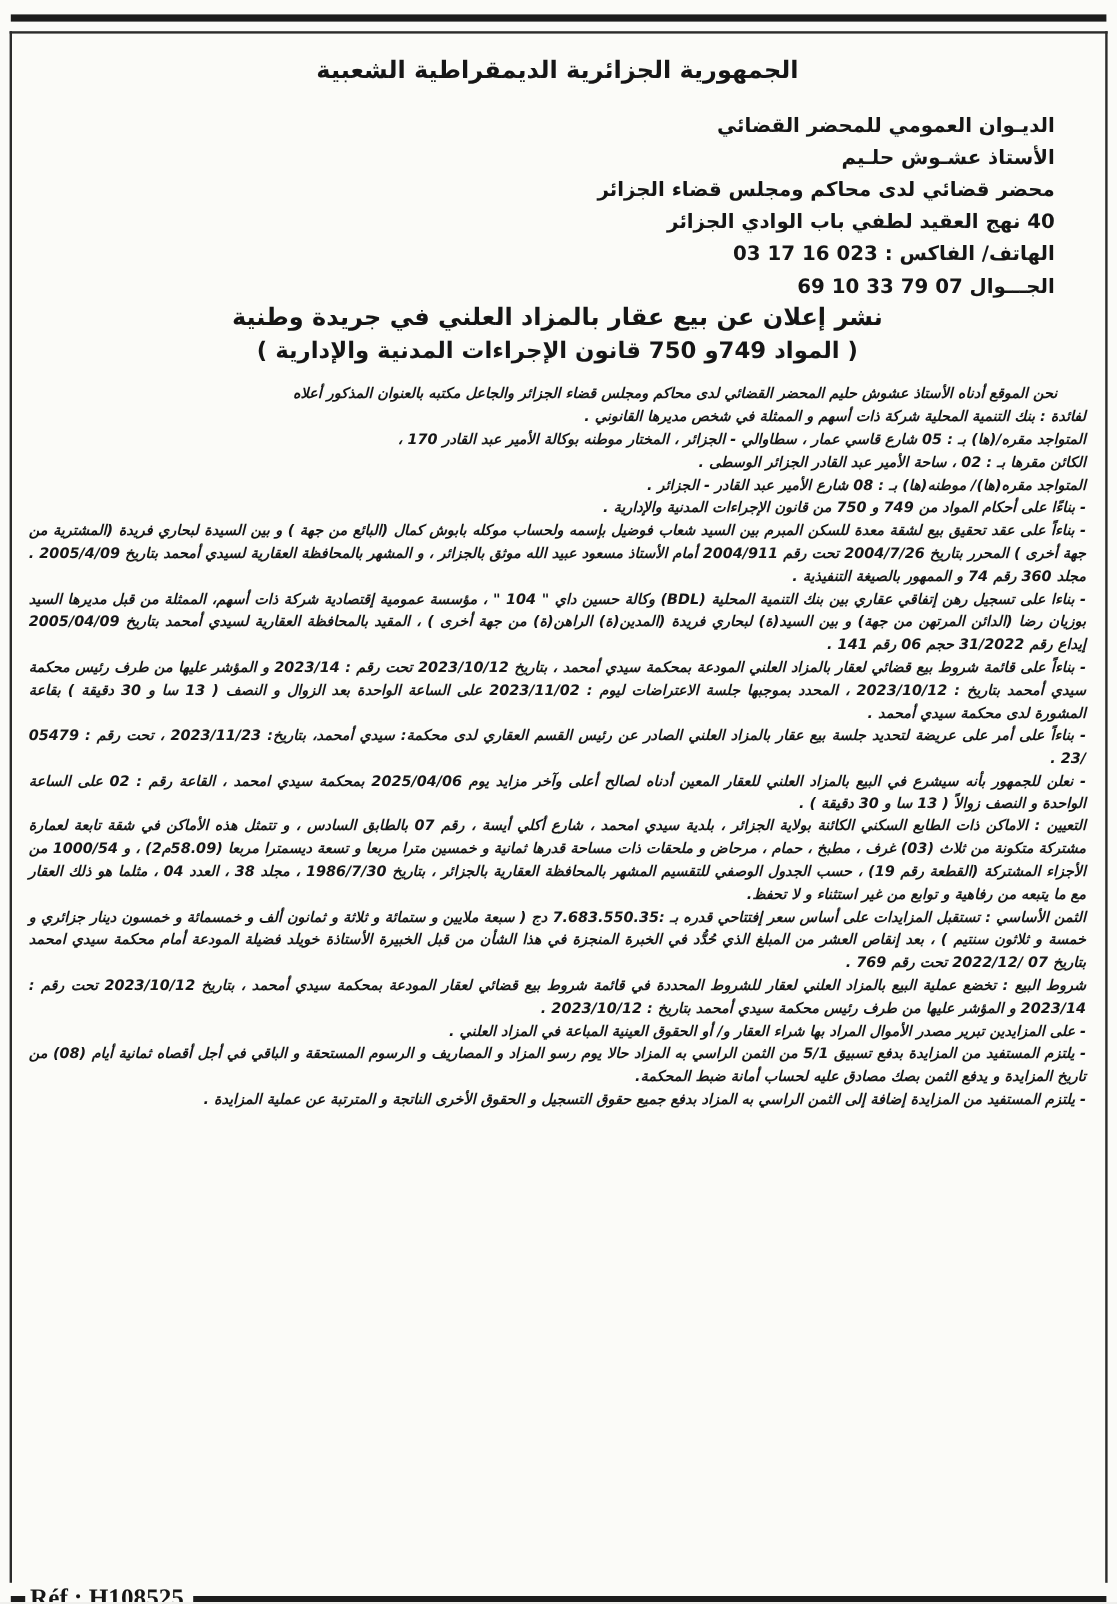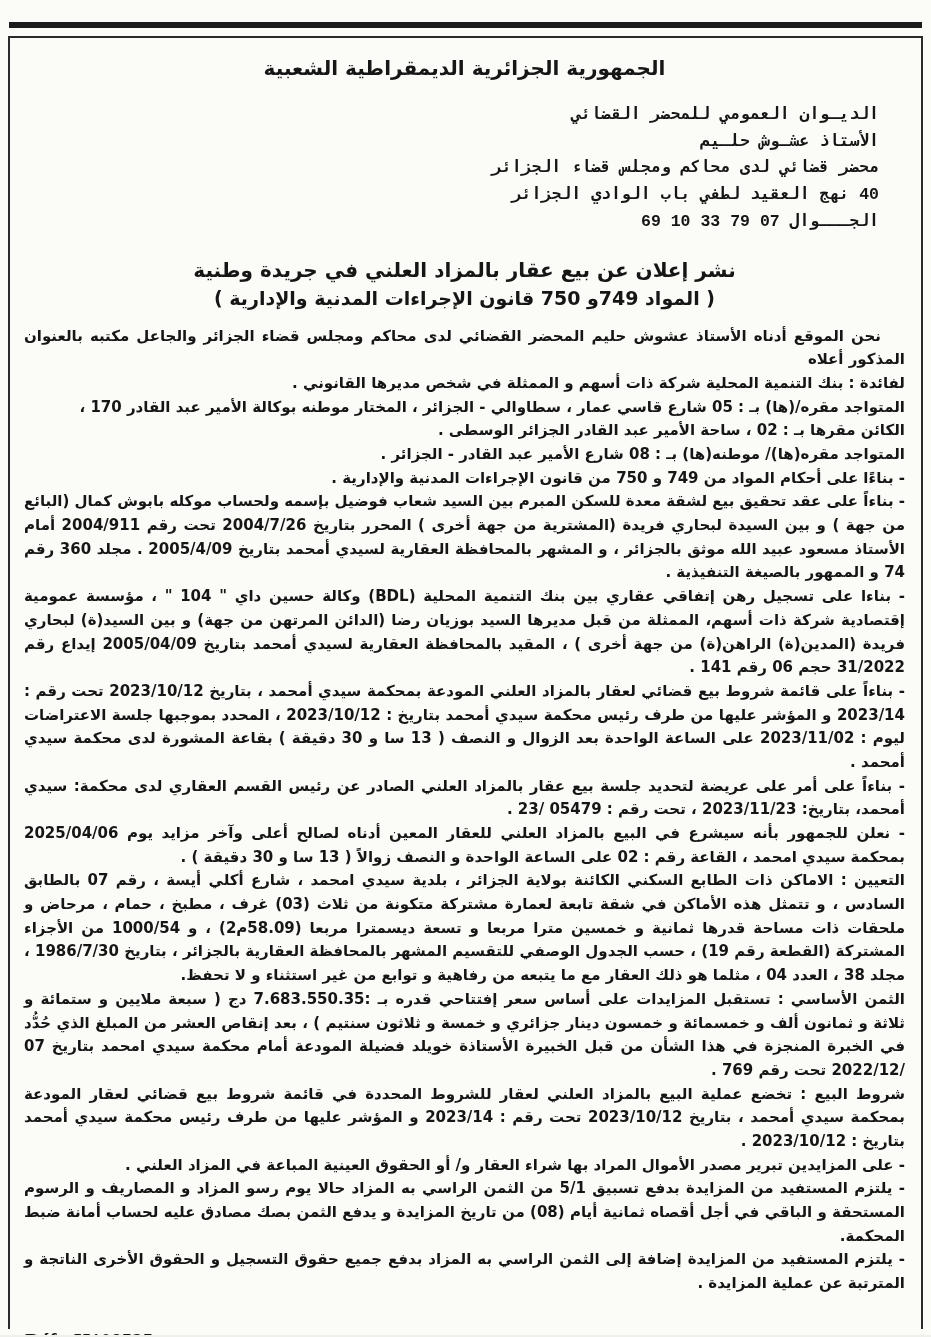--- a/index.html
+++ b/index.html
@@ -8,21 +8,21 @@
     background:#efefec;
     font-family:"DejaVu Sans",sans-serif;
     color:#161616;
     -webkit-font-smoothing:antialiased;
   }
   .page{
     position:relative;
     width:931px;height:1335px;
     background:#fbfbf8;
     box-sizing:border-box;
-    padding:18px 8px;
+    padding:8px 8px;
     overflow:hidden;
   }
   .top-rule{
     height:6px;background:#1c1c1c;
     margin:4px 1px 8px 1px;
   }
   .frame{
     border:2px solid #2b2b2b;
     border-bottom:none;
     box-sizing:border-box;
@@ -36,36 +36,35 @@
     font-size:20px;
     font-weight:bold;
     margin:10px 0 22px 0;
   }
   .office{
     text-align:right;
     padding-right:26px;
     font-size:16.5px;
     font-weight:bold;
     line-height:1.62;
-    margin-bottom:22px;
-    font-family:Liberation Mono, monospace;
   }
   .title-block{
     text-align:center;
     font-weight:bold;
     margin-bottom:16px;
   }
   .title-line1{font-size:20px;margin-bottom:5px;}
   .title-line2{font-size:19px;}
   .body-text{
-    font-size:15px;
+    font-size:12px;
     font-weight:bold;
     line-height:1.58;
     text-align:justify;
     text-justify:inter-word;
+    font-style:italic;
   }
   .body-text p{margin:0;}
   p.indent{text-indent:24px;}
   .ref-bar{
     display:flex;
     align-items:center;
     direction:ltr;
     margin:0 1px;
     height:28px;
   }
@@ -90,20 +89,21 @@
 
   <div class="frame">
 
     <div class="republic">الجمهورية الجزائرية الديمقراطية الشعبية</div>
 
     <div class="office">
       <div>الديـوان العمومي للمحضر القضائي</div>
       <div>الأستاذ عشـوش حلـيم</div>
       <div>محضر قضائي لدى محاكم ومجلس قضاء الجزائر</div>
       <div>40 نهج العقيد لطفي باب الوادي الجزائر</div>
+      <div>الهاتف/ الفاكس : 023 16 17 03</div>
       <div>الجـــوال 07 79 33 10 69</div>
     </div>
 
     <div class="title-block">
       <div class="title-line1">نشر إعلان عن بيع عقار بالمزاد العلني في جريدة وطنية</div>
       <div class="title-line2">( المواد 749و 750 قانون الإجراءات المدنية والإدارية )</div>
     </div>
 
     <div class="body-text">
       <p class="indent">نحن الموقع أدناه الأستاذ عشوش حليم المحضر القضائي لدى محاكم ومجلس قضاء الجزائر والجاعل مكتبه بالعنوان المذكور أعلاه</p>

